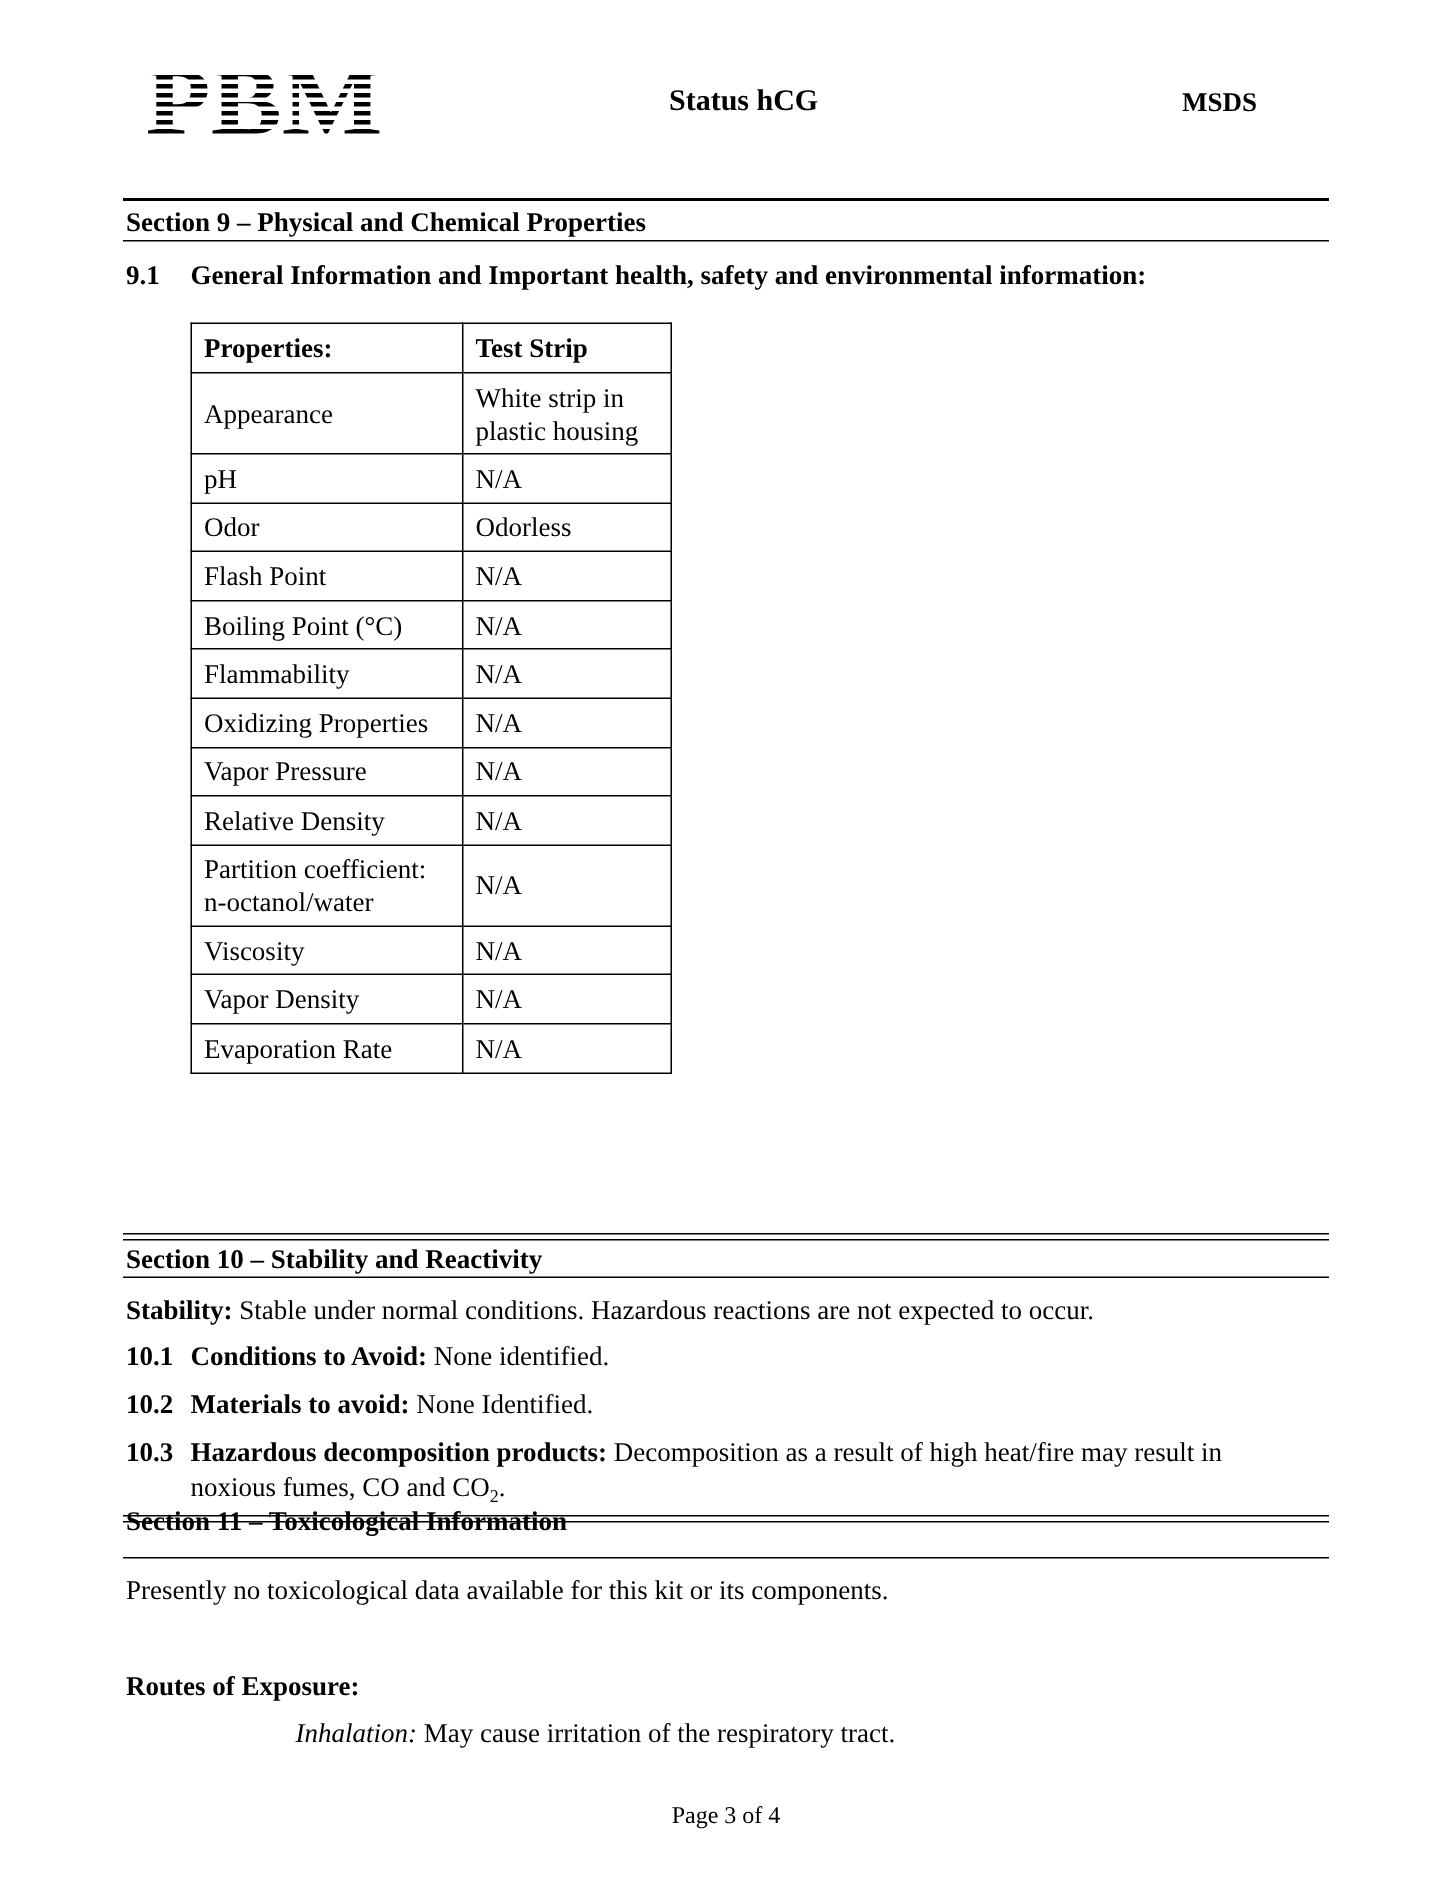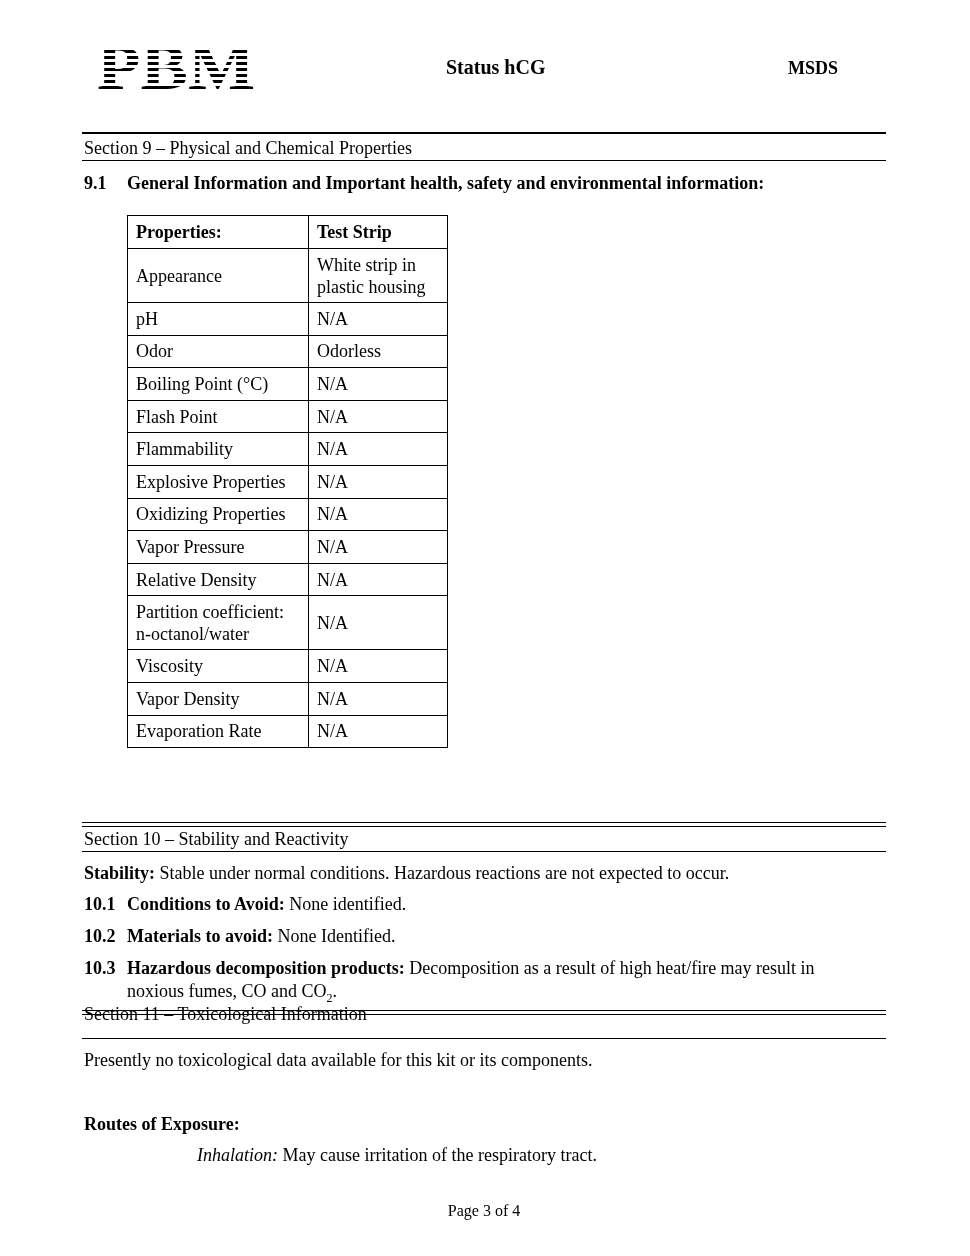--- a/index.html
+++ b/index.html
@@ -11,21 +11,21 @@
 
   
   .logo { left: 97px; top: 42px; width: 158px; height: 50px; }
   .hdr-title { left: 446px; top: 56px; font-size: 20px; font-weight: bold; }
   .hdr-msds { left: 788px; top: 58px; font-size: 18px; font-weight: bold; }
 
   .rule-thick { left: 82px; width: 804px; height: 0; border-top: 2px solid #000; }
   .rule-thin { left: 82px; width: 804px; height: 0; border-top: 1px solid #000; }
   .rule-double { left: 82px; width: 804px; height: 3px; border-top: 1px solid #000; border-bottom: 1px solid #000; }
 
-  .section-title { left: 84px; font-size: 18px; font-weight: normal; }
+  .section-title { left: 84px; font-size: 18px; font-weight: bold; }
   .sub-item { left: 84px; font-size: 18px; }
   .sub-num { display: inline-block; width: 43px; font-weight: bold; }
   .b { font-weight: bold; }
 
   
   table.props {
     position: absolute; left: 127px; top: 215px;
     border-collapse: collapse; font-size: 18px;
   }
   table.props td {
@@ -83,33 +83,29 @@
   </tr>
   <tr>
     <td class="c1">pH</td>
     <td class="c2">N/A</td>
   </tr>
   <tr>
     <td class="c1">Odor</td>
     <td class="c2">Odorless</td>
   </tr>
   <tr>
+    <td class="c1">Flash Point</td>
+    <td class="c2">N/A</td>
+  </tr>
+  <tr>
     <td class="c1">Boiling Point (°C)</td>
     <td class="c2">N/A</td>
   </tr>
   <tr>
-    <td class="c1">Flash Point</td>
-    <td class="c2">N/A</td>
-  </tr>
-  <tr>
     <td class="c1">Flammability</td>
-    <td class="c2">N/A</td>
-  </tr>
-  <tr>
-    <td class="c1">Explosive Properties</td>
     <td class="c2">N/A</td>
   </tr>
   <tr>
     <td class="c1">Oxidizing Properties</td>
     <td class="c2">N/A</td>
   </tr>
   <tr>
     <td class="c1">Vapor Pressure</td>
     <td class="c2">N/A</td>
   </tr>

